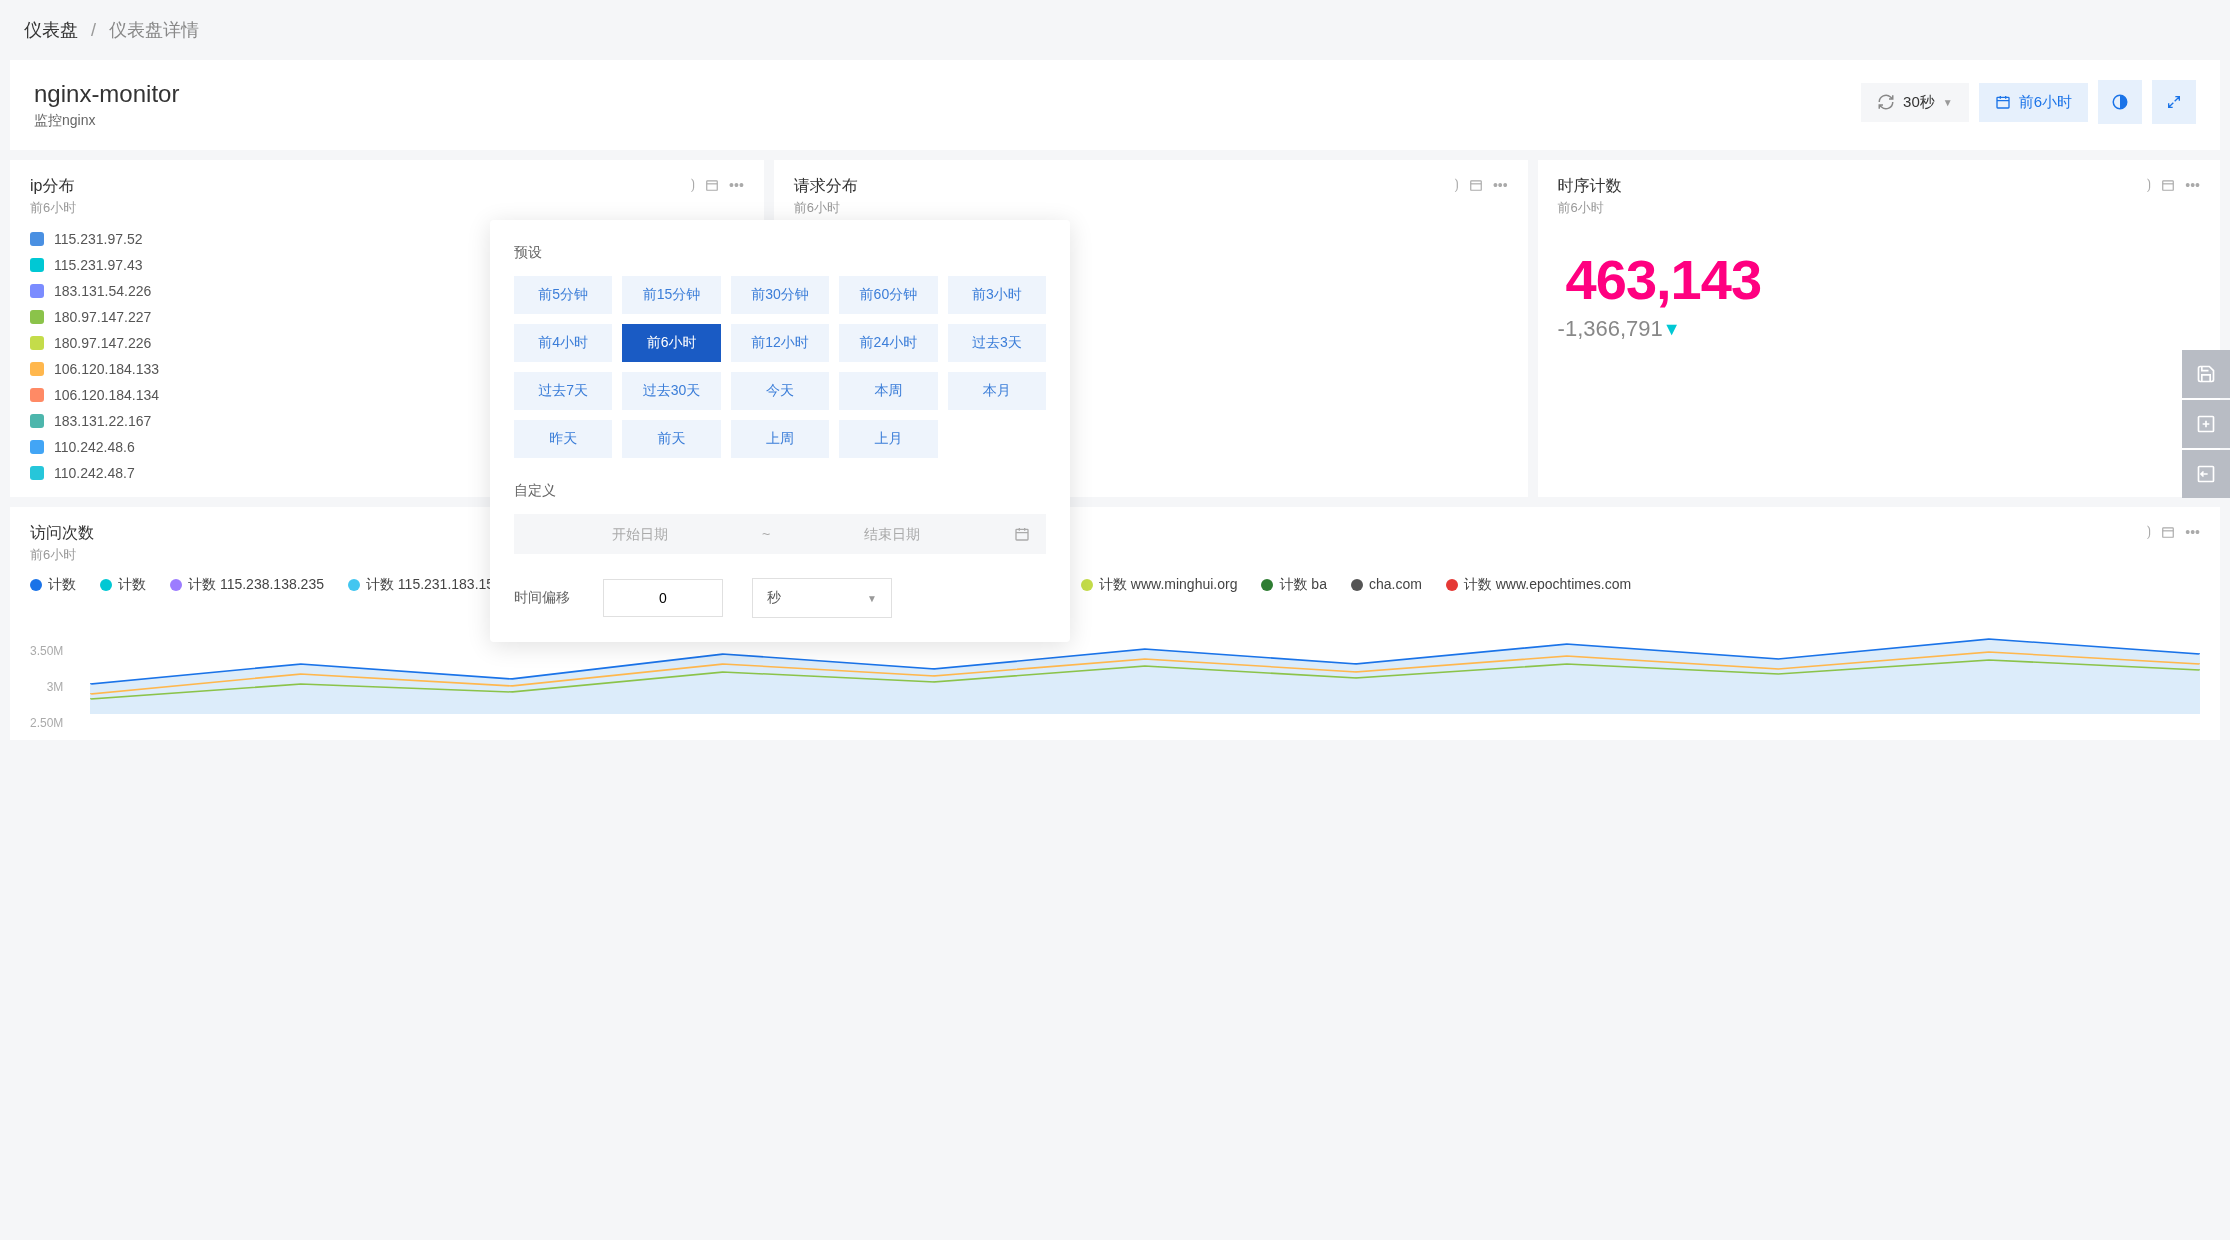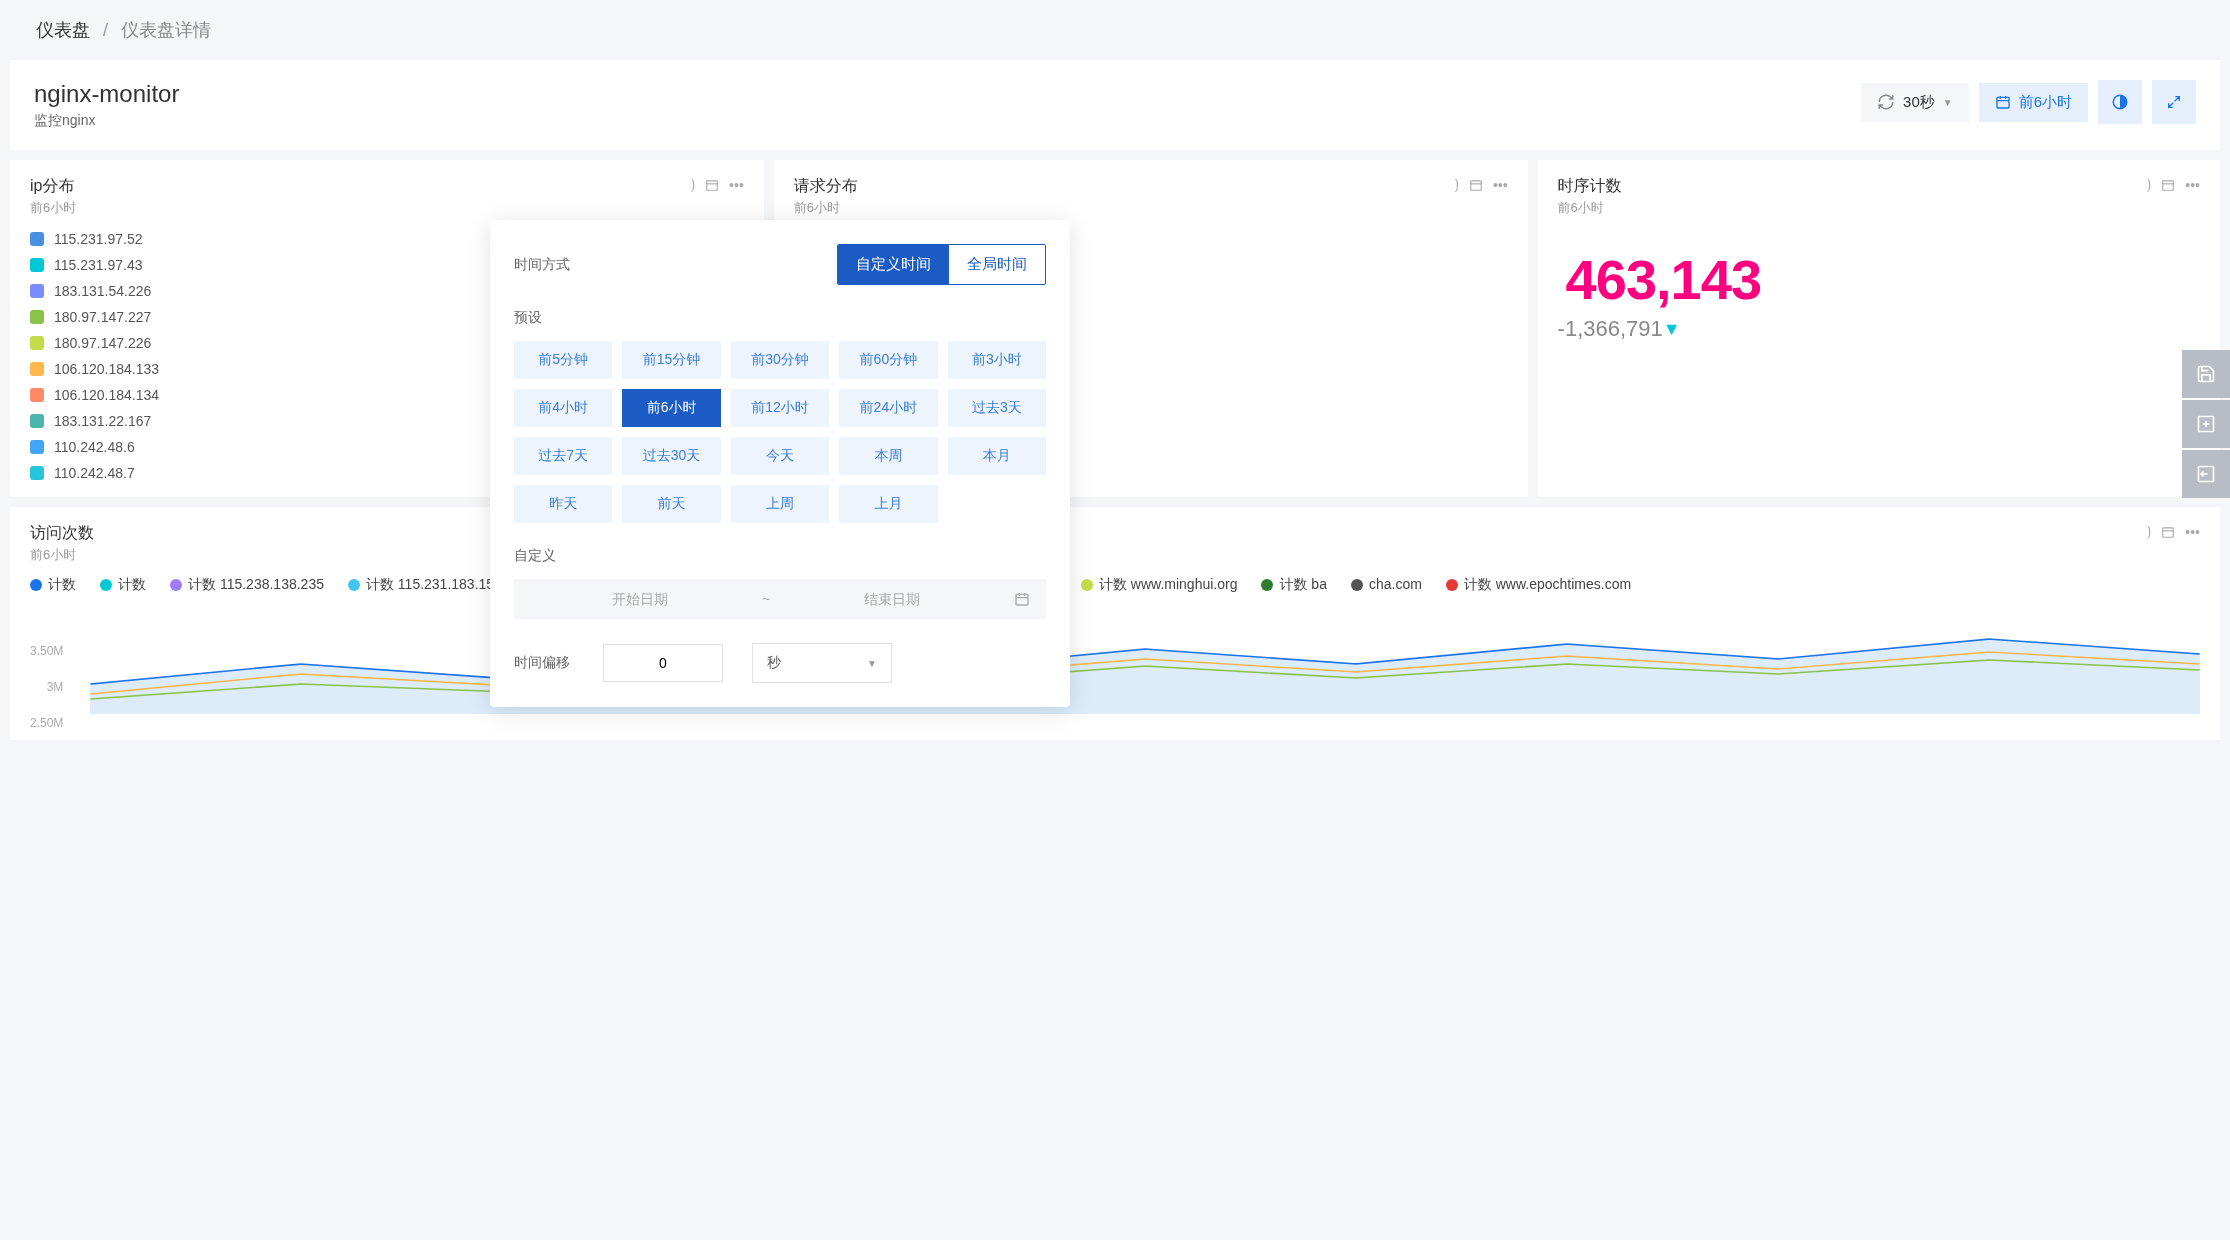--- a/index.html
+++ b/index.html
@@ -1,18 +1,18 @@
 <!DOCTYPE html>
 <html><head>
 <meta charset="utf-8">
 <style>
 * { box-sizing: border-box; margin: 0; padding: 0; }
 body { font-family: -apple-system, BlinkMacSystemFont, "Segoe UI", sans-serif; background: #f5f6f8; color: #333; font-size: 14px; }
 
-.breadcrumb { padding: 18px 36px; font-size: 18px; color: #333; }
+.breadcrumb { padding: 18px 24px; font-size: 18px; color: #333; }
 .breadcrumb .sep { color: #999; margin: 0 8px; }
 .breadcrumb .current { color: #888; }
 
 .header { background: #fff; margin: 0 10px 10px; padding: 20px 24px; display: flex; justify-content: space-between; align-items: flex-start; }
 .header-left .title { font-size: 24px; font-weight: 400; margin-bottom: 4px; }
 .header-left .subtitle { font-size: 14px; color: #666; }
 .header-right { display: flex; gap: 10px; align-items: center; }
 .btn { display: inline-flex; align-items: center; gap: 8px; padding: 10px 16px; border: none; background: #f5f6f8; color: #333; font-size: 15px; cursor: pointer; }
 .btn.blue { background: #e6f0fc; color: #1a73e8; }
 .btn .chev { font-size: 10px; color: #999; }
@@ -323,29 +323,20 @@
       <span>3.50M</span>
       <span>3M</span>
       <span>2.50M</span>
     </div>
   </div>
 </div>
 
 <div class="popover">
   <div class="pop-section">
     <div class="pop-label">
-      <span>时间方式</span>
-      <div class="toggle-group">
-        <button class="active">自定义时间</button>
-        <button>全局时间</button>
-      </div>
-    </div>
-  </div>
-  <div class="pop-section">
-    <div class="pop-label">
         <span>预设</span>
       </div>
     <div class="preset-grid" id="preset-grid">
         <button class="preset-btn">前5分钟</button>
         <button class="preset-btn">前15分钟</button>
         <button class="preset-btn">前30分钟</button>
         <button class="preset-btn">前60分钟</button>
         <button class="preset-btn">前3小时</button>
         <button class="preset-btn">前4小时</button>
         <button class="preset-btn active">前6小时</button>

